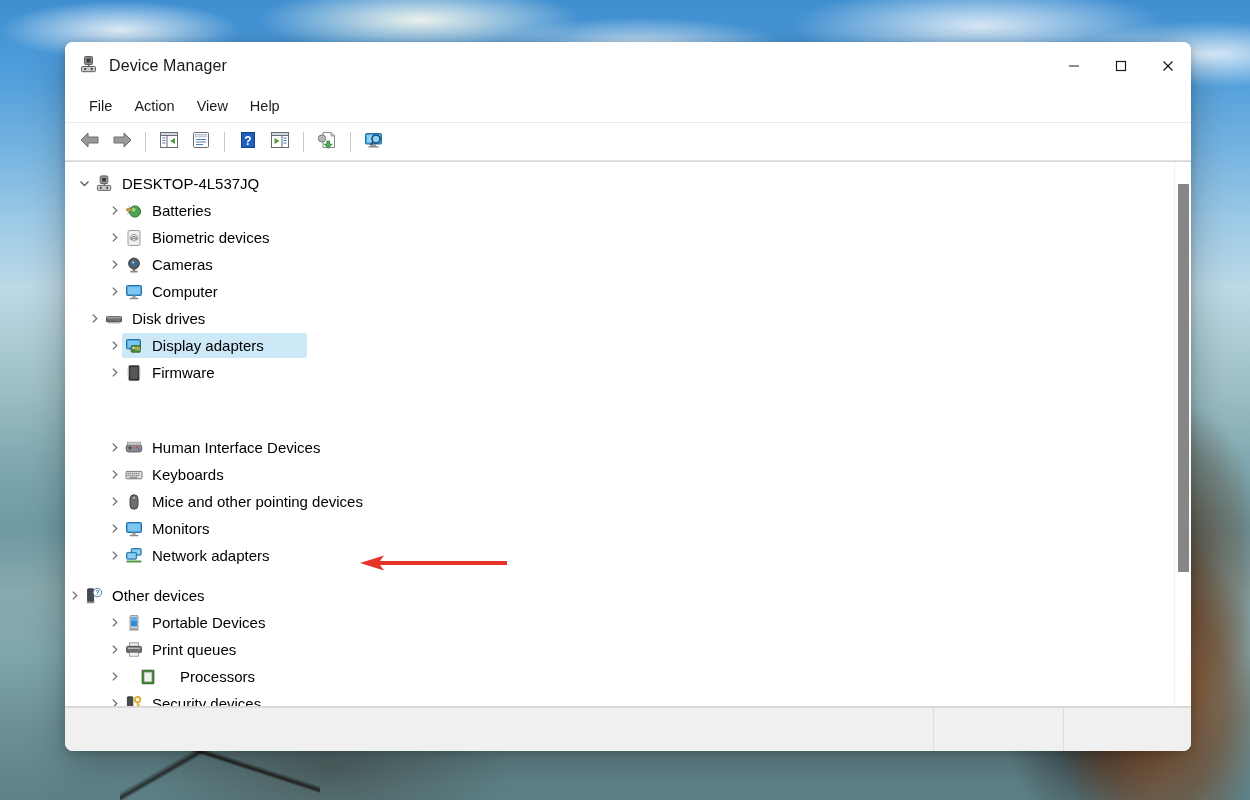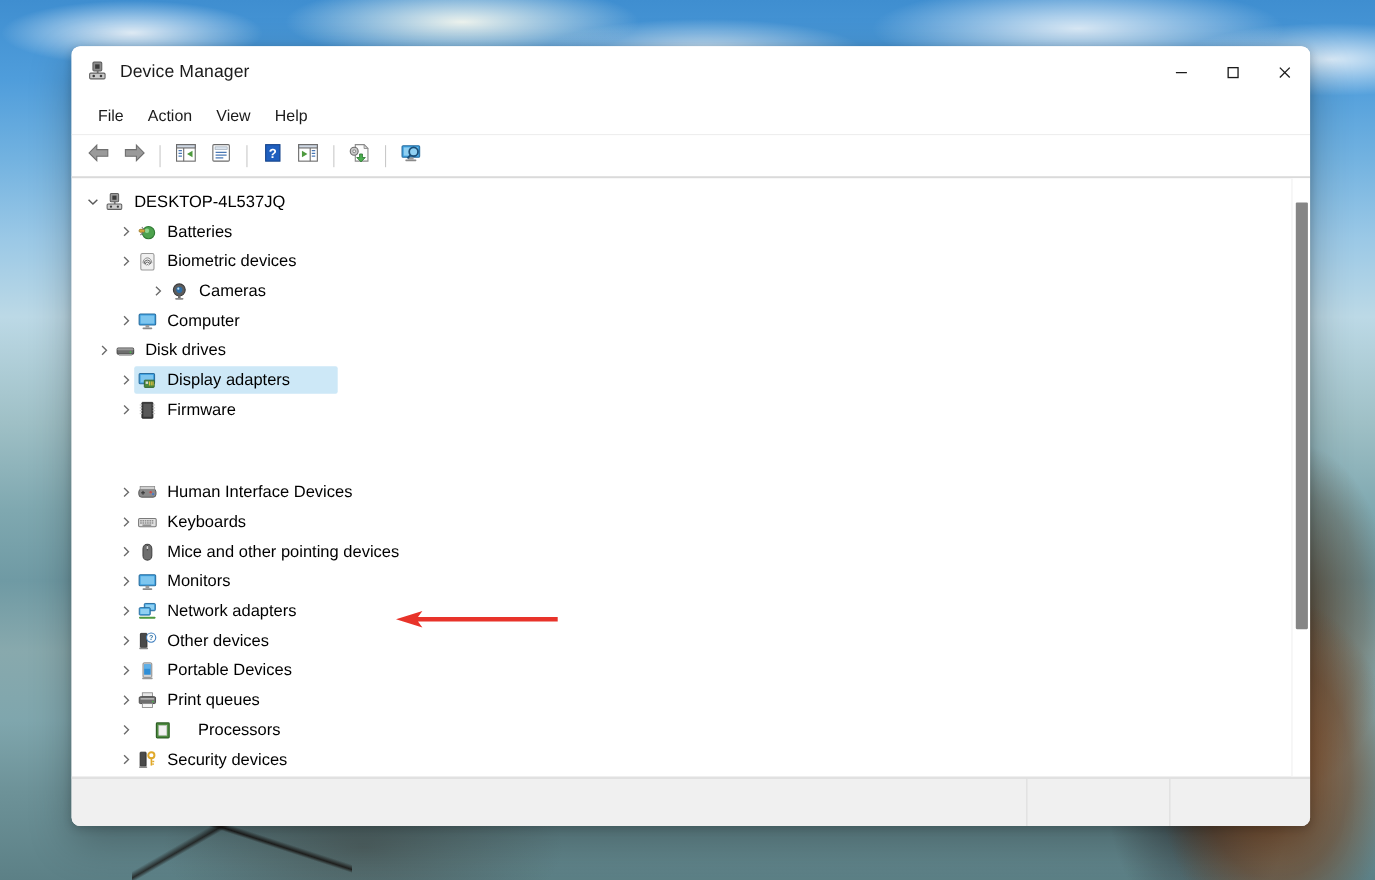--- a/index.html
+++ b/index.html
@@ -347,21 +347,21 @@
               <path d="M6 11 a3 3.6 0 0 1 6 0" fill="none" stroke="#6b6b6b" stroke-width=".9"></path>
               <path d="M7 11.6 a2 2.4 0 0 1 4 0" fill="none" stroke="#6b6b6b" stroke-width=".9"></path>
               <path d="M5 10.2 a4 4.8 0 0 1 8 0" fill="none" stroke="#8a8a8a" stroke-width=".9"></path>
               <path d="M8.2 12.2 a.9 1.1 0 0 1 1.7 0" fill="none" stroke="#6b6b6b" stroke-width=".9"></path>
             </svg>
           </div>
           <div class="row-label">Biometric devices</div>
         </div>
 
 
-        <div class="row" style="padding-left:40px;margin-left:29px;">
+        <div class="row" style="padding-left:40px;">
           <div class="chev">
             <svg width="11" height="11" viewBox="0 0 11 11">
                 <path d="M3.8 1.6 L7.8 5.5 L3.8 9.4" fill="none" stroke="#6b6b6b" stroke-width="1.25"></path>
               </svg>
           </div>
           <div class="icon-box">
             <svg width="18" height="18" viewBox="0 0 18 18">
               <circle cx="9" cy="7.5" r="5.4" fill="#5d5d5d" stroke="#3a3a3a" stroke-width="1"></circle>
               <circle cx="9" cy="7.5" r="2.8" fill="#2e6fa8"></circle>
               <circle cx="8.1" cy="6.4" r="1" fill="#bfe2f7"></circle>
@@ -544,21 +544,21 @@
               <rect x="6.2" y="1.6" width="10" height="6.6" rx=".8" fill="#3da0e0" stroke="#2b6fa0" stroke-width=".9"></rect>
               <rect x="7.2" y="2.6" width="8" height="4.6" fill="#8fd0f2"></rect>
               <rect x="1.6" y="5.4" width="10" height="6.8" rx=".8" fill="#3da0e0" stroke="#2b6fa0" stroke-width=".9"></rect>
               <rect x="2.6" y="6.4" width="8" height="4.8" fill="#8fd0f2"></rect>
               <rect x="1.4" y="13.6" width="15" height="1.8" rx=".7" fill="#4d9a3f"></rect>
             </svg>
           </div>
           <div class="row-label">Network adapters</div>
         </div>
 
-        <div class="row" style="padding-left:40px;">
+        <div class="row" style="margin-top:13px;">
           <div class="chev">
             <svg width="11" height="11" viewBox="0 0 11 11">
                 <path d="M3.8 1.6 L7.8 5.5 L3.8 9.4" fill="none" stroke="#6b6b6b" stroke-width="1.25"></path>
               </svg>
           </div>
           <div class="icon-box">
             <svg width="18" height="18" viewBox="0 0 18 18">
               <rect x="2.6" y="1.8" width="6" height="12.8" rx=".6" fill="#4a4a4a" stroke="#2a2a2a" stroke-width=".8"></rect>
               <rect x="1.6" y="14.6" width="8" height="1.6" rx=".6" fill="#8a8a8a"></rect>
               <circle cx="12.4" cy="5.6" r="4.2" fill="#ffffff" stroke="#3f7fbf" stroke-width="1"></circle>

